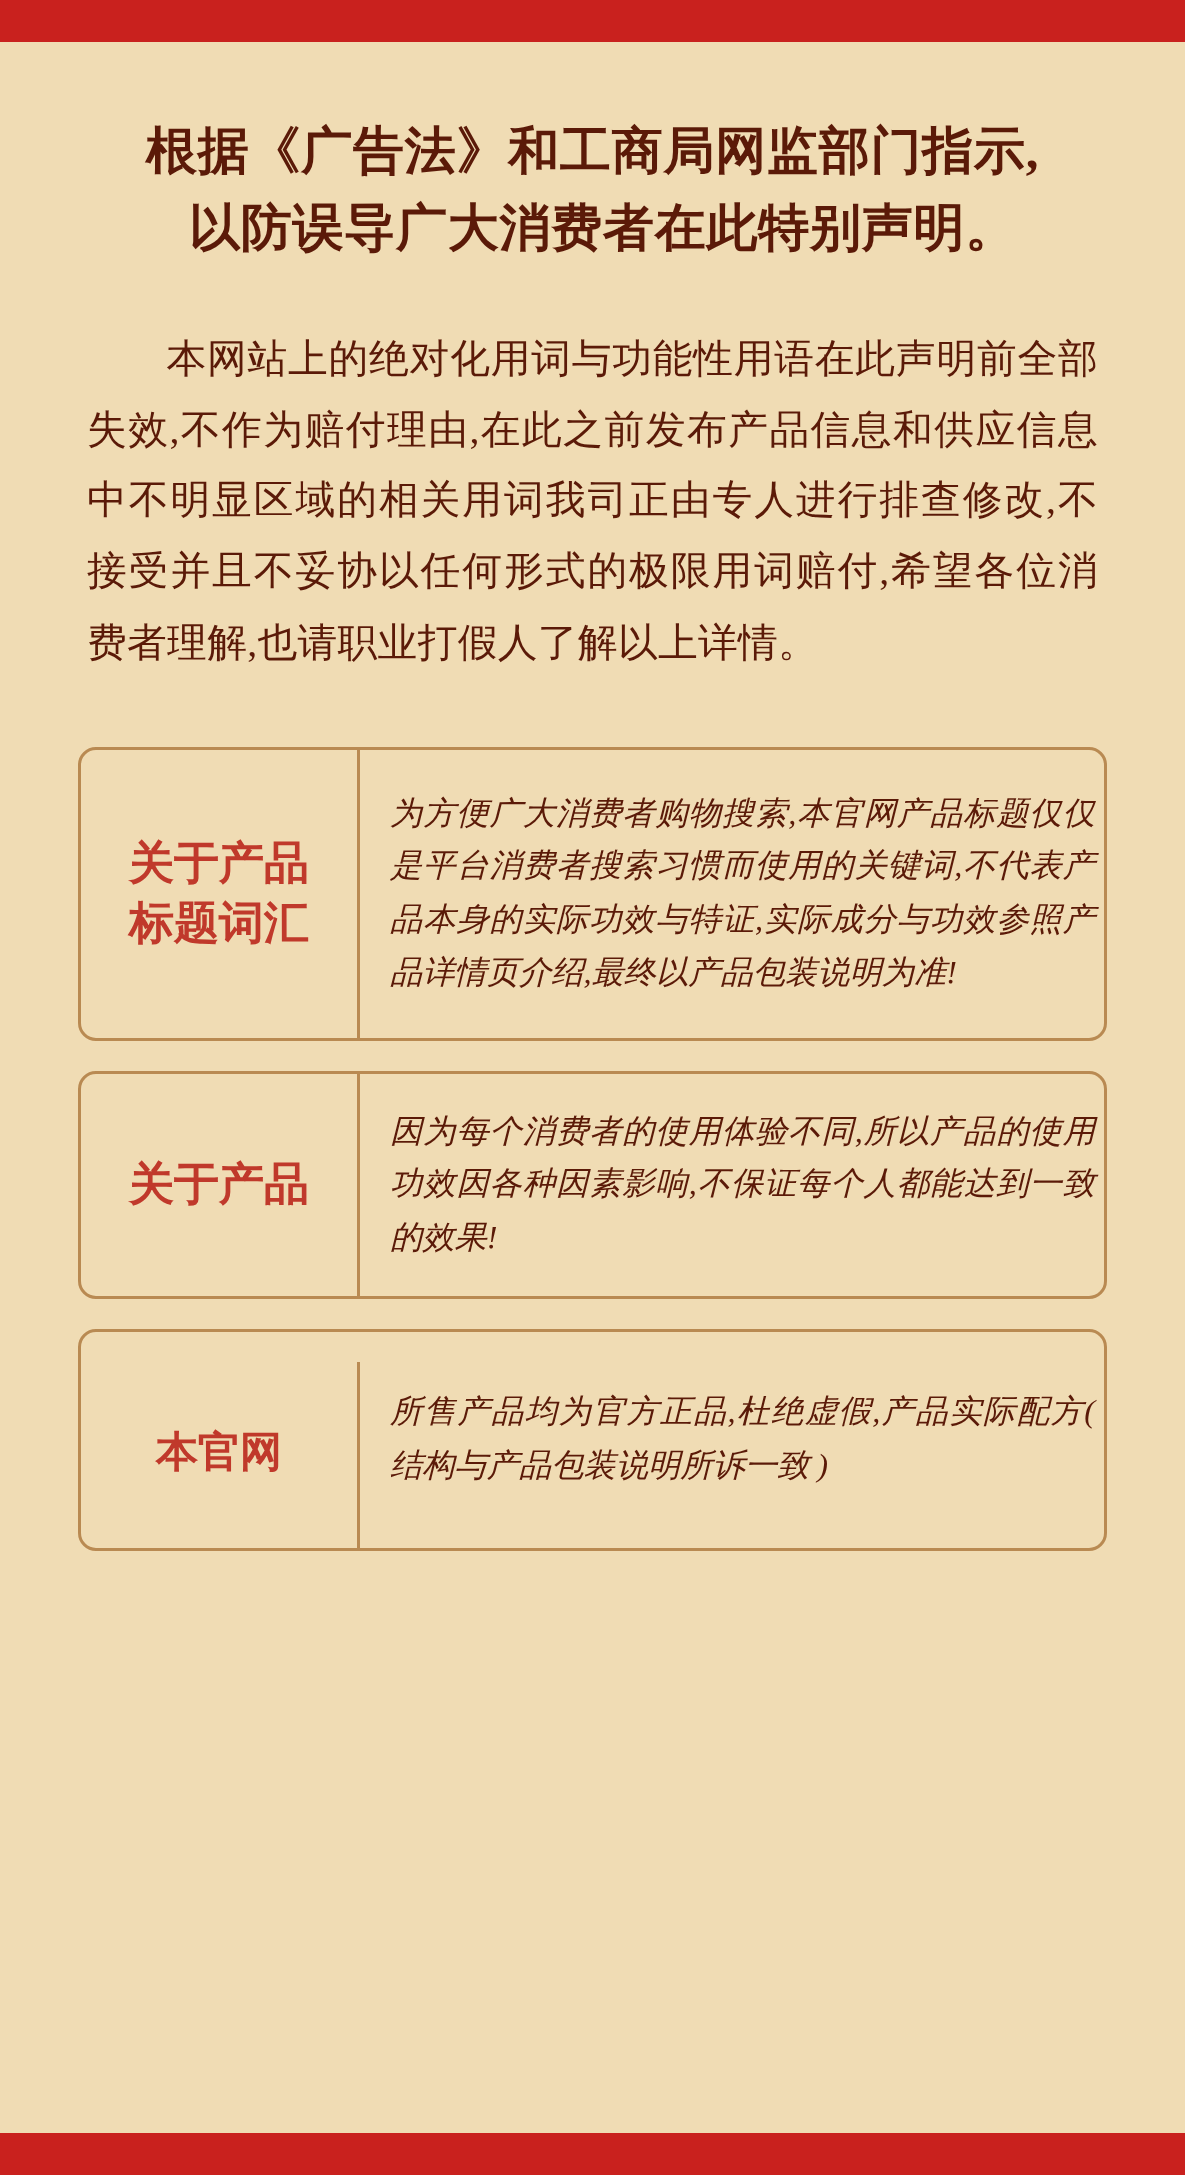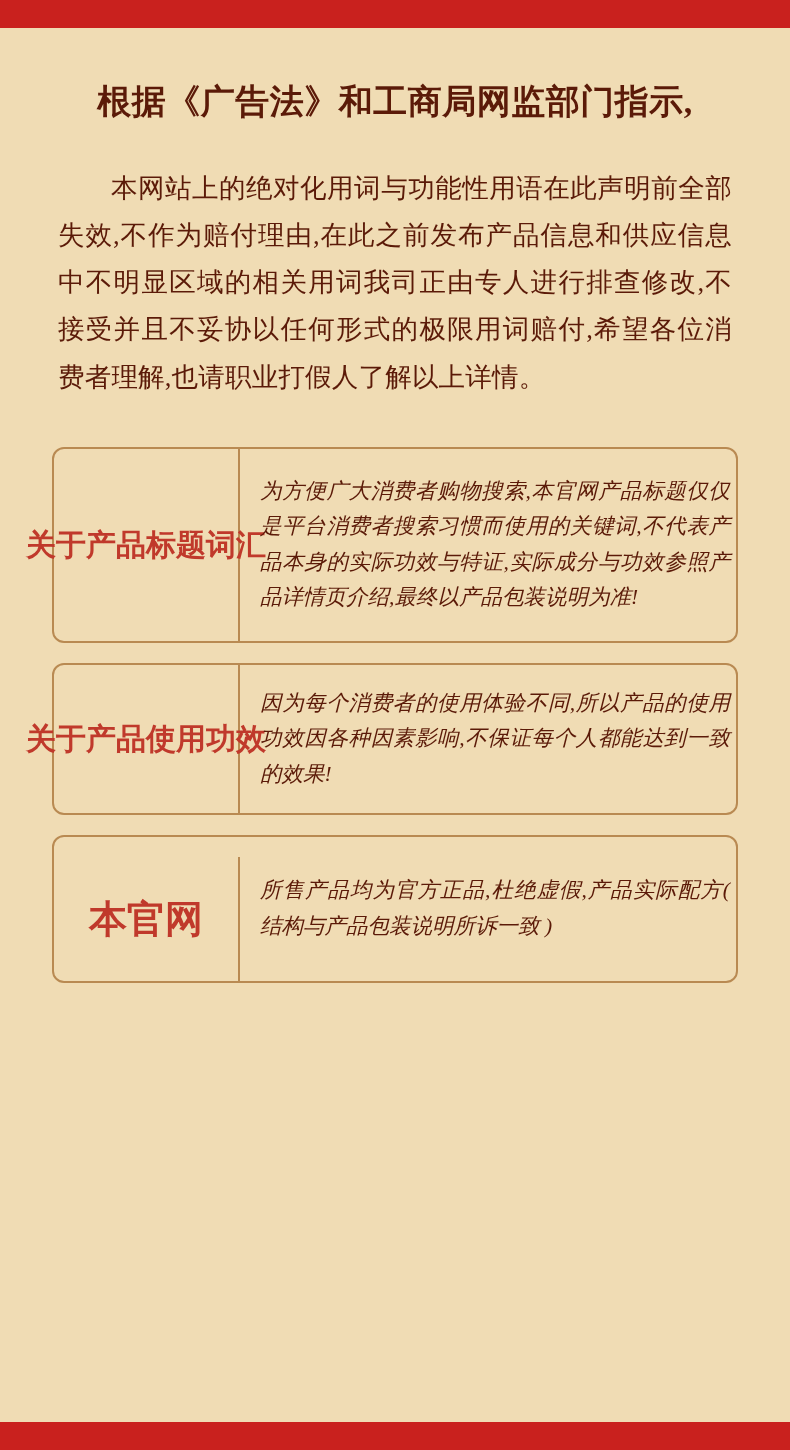--- a/index.html
+++ b/index.html
@@ -69,21 +69,21 @@
     box-sizing: border-box;
     display: flex;
     align-items: stretch;
     margin-bottom: 20px;
     background: transparent;
   }
   .card-label {
     flex: 0 0 auto;
     width: 186px;
     display: flex;
-    flex-direction: row;
+    flex-direction: column;
     align-items: center;
     justify-content: center;
     color: #c0392b;
     font-weight: bold;
     font-size: 30px;
     line-height: 1.32;
     border-right: 2px solid #b98a52;
     padding: 18px 6px;
     box-sizing: border-box;
     text-align: center;
@@ -101,56 +101,56 @@
     text-align: justify;
     text-justify: inter-ideograph;
     display: flex;
     align-items: center;
     box-sizing: border-box;
     font-style: italic;
   }
   .card.c1 { min-height: 196px; }
   .card.c2 { min-height: 152px; }
   .card.c3 { min-height: 148px; }
-  .card.c3 .card-label { font-size: 38px; margin-top: 20px; }
+  .card.c3 .card-label { font-size: 28px; margin-top: 20px; }
   .footer {
     margin-top: 26px;
     text-align: center;
     color: #5b1a08;
     font-size: 24px;
     line-height: 1.6;
   }
   .footer .fl { display: block; }
 </style>
 </head>
 <body>
 
 <div class="page">
   <div class="panel">
 
     <div class="title">
       <span class="line line1">根据《广告法》和工商局网监部门指示,</span>
+      <span class="line line2">以防误导广大消费者在此特别声明。</span>
     </div>
 
     <p class="para p2">本网站上的绝对化用词与功能性用语在此声明前全部失效,不作为赔付理由,在此之前发布产品信息和供应信息中不明显区域的相关用词我司正由专人进行排查修改,不接受并且不妥协以任何形式的极限用词赔付,希望各位消费者理解,也请职业打假人了解以上详情。</p>
 
     <div class="cards">
 
       <div class="card c1">
         <div class="card-label">
           <span class="l">关于产品</span>
           <span class="l">标题词汇</span>
         </div>
         <div class="card-body">为方便广大消费者购物搜索,本官网产品标题仅仅是平台消费者搜索习惯而使用的关键词,不代表产品本身的实际功效与特证,实际成分与功效参照产品详情页介绍,最终以产品包装说明为准!</div>
       </div>
 
       <div class="card c2">
         <div class="card-label">
           <span class="l">关于产品</span>
-          <span class="l">使用功效</span>
         </div>
         <div class="card-body">因为每个消费者的使用体验不同,所以产品的使用功效因各种因素影响,不保证每个人都能达到一致的效果!</div>
       </div>
 
       <div class="card c3">
         <div class="card-label">
           <span class="l">本官网</span>
         </div>
         <div class="card-body">所售产品均为官方正品,杜绝虚假,产品实际配方( 结构与产品包装说明所诉一致 )</div>
       </div>

